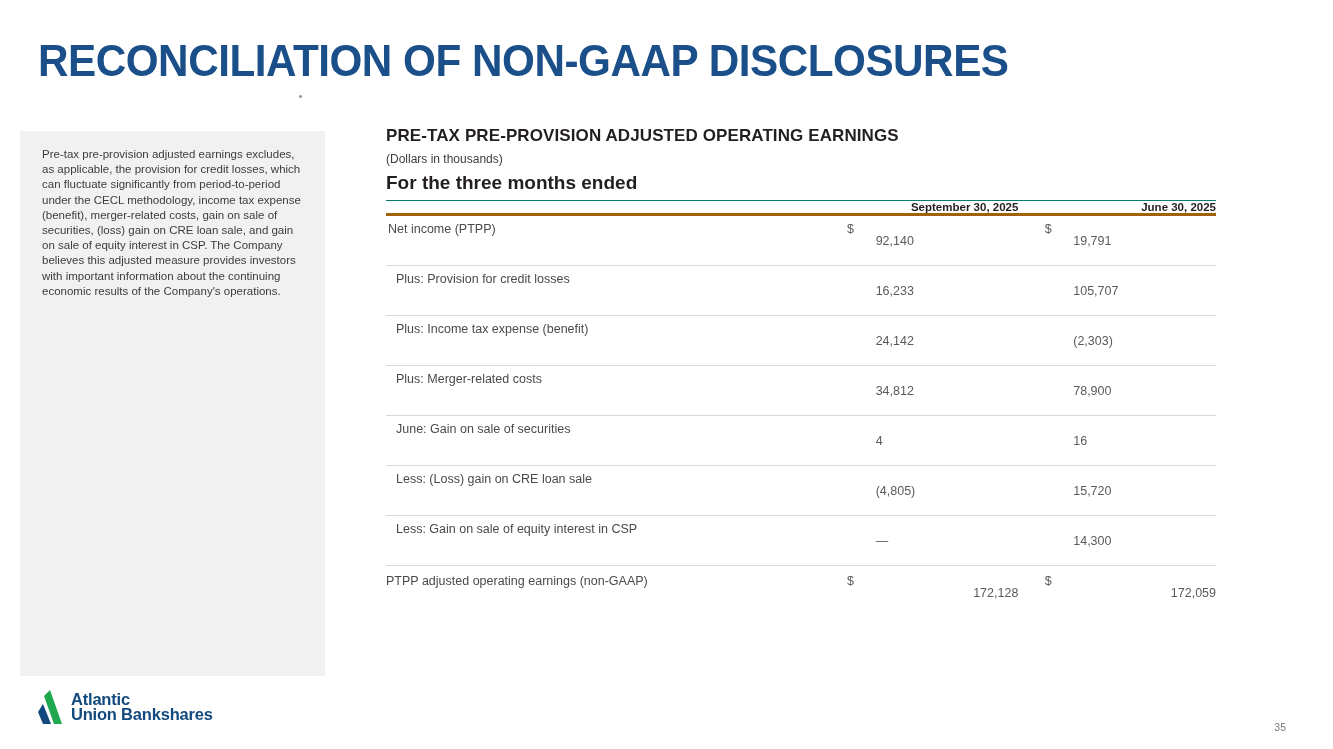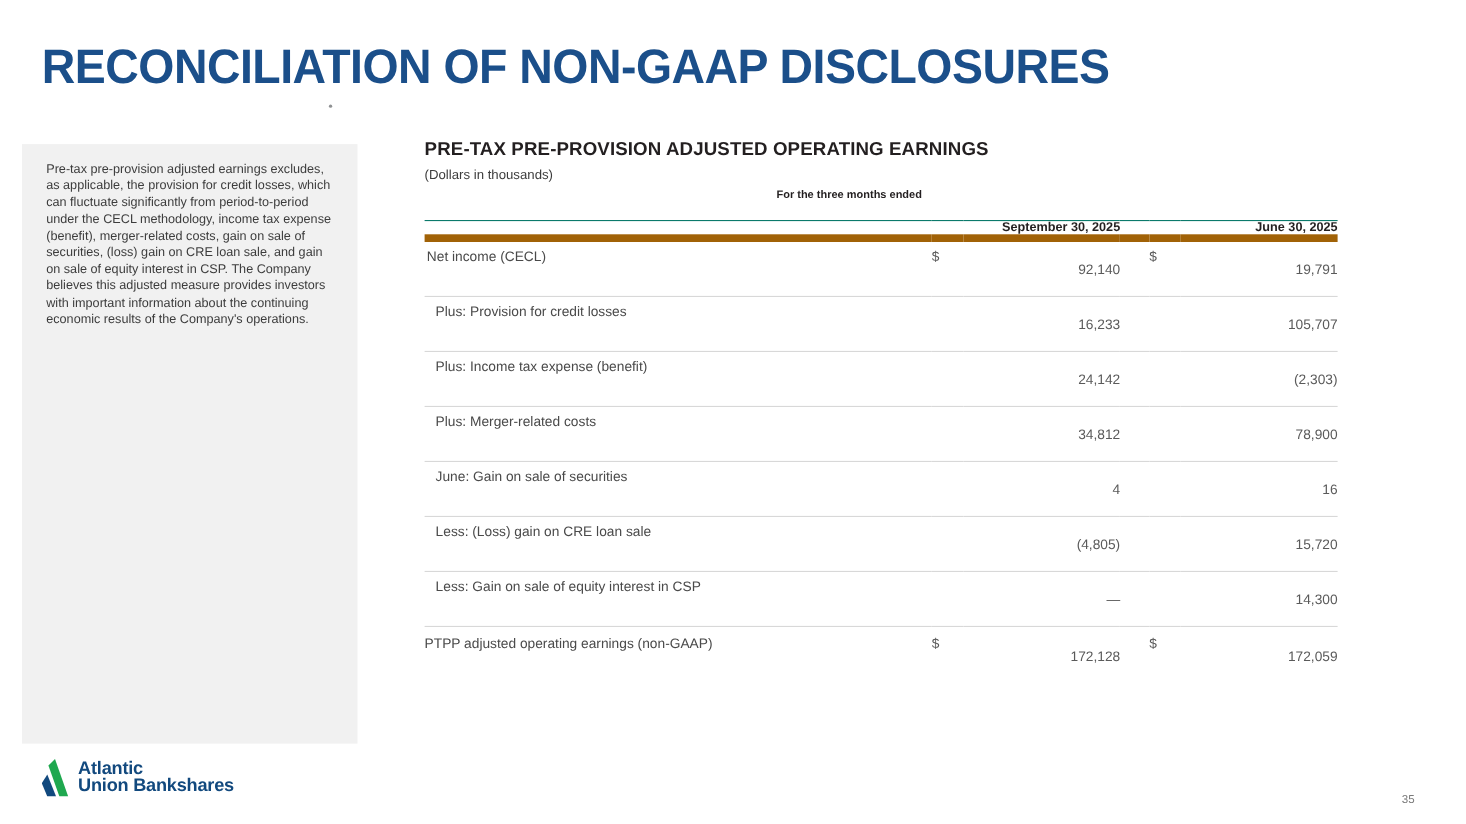--- a/index.html
+++ b/index.html
@@ -84,22 +84,22 @@
     margin-top: 6px;
     font-size: 12px;
     color: #3c3c3c;
   }
 
   .period-header {
     position: absolute;
     left: 0;
     top: 46px;
     width: 830px;
-    text-align: center;
-    font-size: 10px;
+    text-align: left;
+    font-size: 19px;
     font-weight: bold;
     color: #231f20;
     padding-right: 58px;
     box-sizing: border-box;
   }
 
   table.fin {
     position: absolute;
     left: 0;
     top: 74px;
@@ -120,21 +120,21 @@
     font-size: 0;
     line-height: 0;
   }
 
   .col-head th {
     font-size: 11.5px;
     font-weight: bold;
     color: #231f20;
     text-align: right;
     padding: 8px 0 7px 0;
-    border-bottom: 7px solid #a16207;
+    border-bottom: 3px solid #a16207;
   }
   .col-head th.label-col {
     text-align: left;
   }
 
   .label-col { width: 420px; }
   .sym-col   { width: 26px; }
   .num-col   { width: 130px; }
   .gap-col   { width: 24px; }
 
@@ -145,21 +145,20 @@
   tr.data-row td.label-cell {
     padding-left: 2px;
     padding-top: 6px;
     font-size: 12.5px;
     color: #4a4a4a;
   }
   tr.data-row td.indent-label {
     padding-left: 10px;
   }
   tr.data-row td.num-cell {
-    text-align: right;
     font-size: 12.5px;
     color: #5a5a5a;
     padding-top: 18px;
     padding-bottom: 17px;
   }
   tr.data-row td.sym-cell {
     text-align: left;
     font-size: 12.5px;
     color: #5a5a5a;
     padding-top: 6px;
@@ -252,21 +251,21 @@
         <tr class="top-rule">
           <td colspan="6"></td>
         </tr>
         <tr class="col-head">
           <th class="label-col"></th>
           <th colspan="2">September 30, 2025</th>
           <th colspan="3">June 30, 2025</th>
         </tr>
 
         <tr class="data-row">
-          <td class="label-cell">Net income (CECL)</td>
+          <td class="label-cell">Net income (PTPP)</td>
           <td class="sym-cell">$</td>
           <td class="num-cell">92,140</td>
           <td class="gap-cell"></td>
           <td class="sym-cell">$</td>
           <td class="num-cell">19,791</td>
         </tr>
 
         <tr class="data-row">
           <td class="label-cell indent-label">Plus: Provision for credit losses</td>
           <td class="sym-cell"></td>

